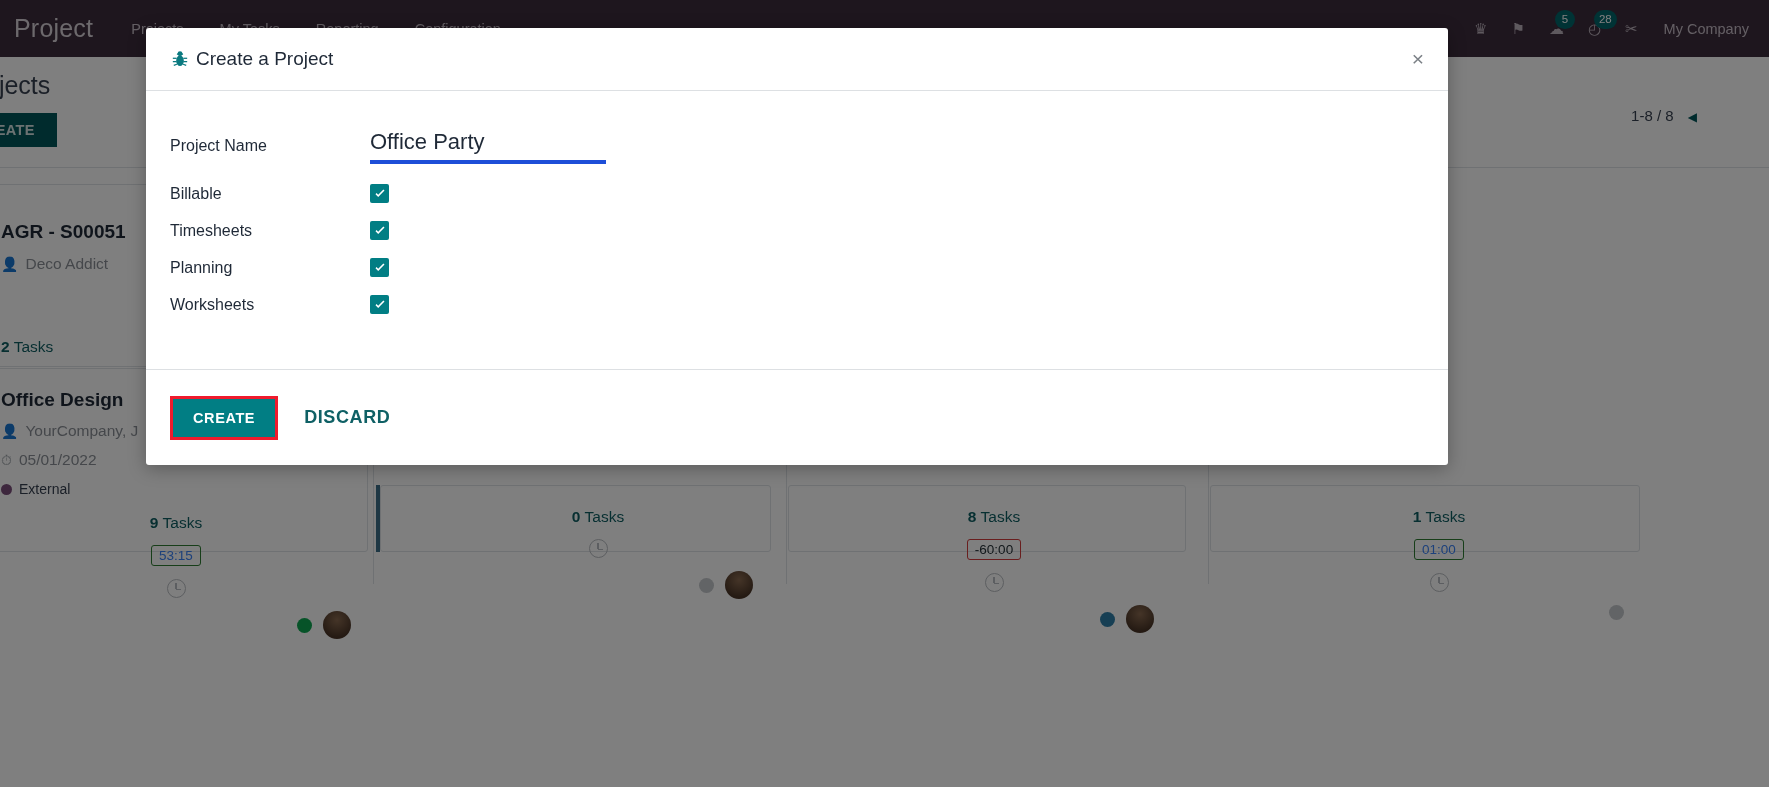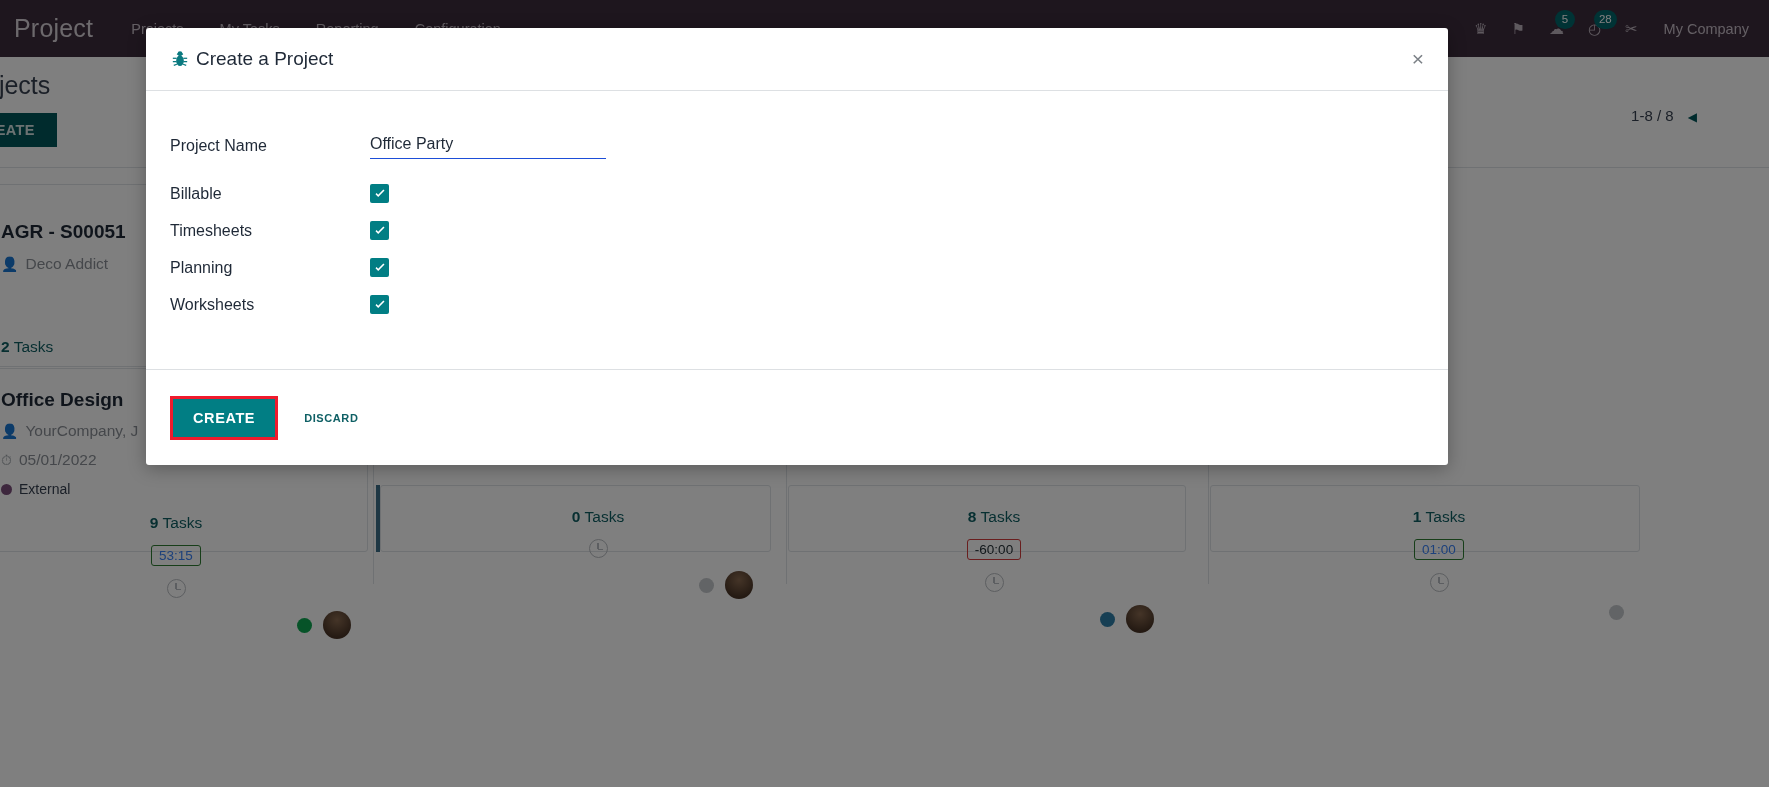--- a/index.html
+++ b/index.html
@@ -234,22 +234,22 @@
   }
   .form-label {
     width: 200px;
     font-size: 16px; color: #1f2937;
     flex: 0 0 auto;
   }
   .form-value { flex: 1; }
   #project-name-input {
     width: 236px;
     border: none;
-    border-bottom: 1px solid #1d4ed8;
-    font-size: 16px;
+    border-bottom: 4px solid #1d4ed8;
+    font-size: 22px;
     color: #1f2937;
     font-family: "Liberation Sans", sans-serif;
     padding: 2px 0 5px 0;
     outline: none;
     background: transparent;
   }
   .checkbox {
     width: 19px; height: 19px;
     background: #017e84;
     border-radius: 2px;
@@ -275,21 +275,21 @@
     border: none;
     font-size: 14.5px; font-weight: 700;
     letter-spacing: .6px;
     padding: 11px 20px;
     cursor: pointer;
     font-family: "Liberation Sans", sans-serif;
   }
   #modal-discard-button {
     background: none; border: none;
     color: #0f6065;
-    font-size: 11px; font-weight: 700;
+    font-size: 18px; font-weight: 700;
     letter-spacing: .6px;
     padding: 11px 16px;
     cursor: pointer;
     font-family: "Liberation Sans", sans-serif;
   }
 </style>
 </head>
 <body>
 
 <div id="app-background">

